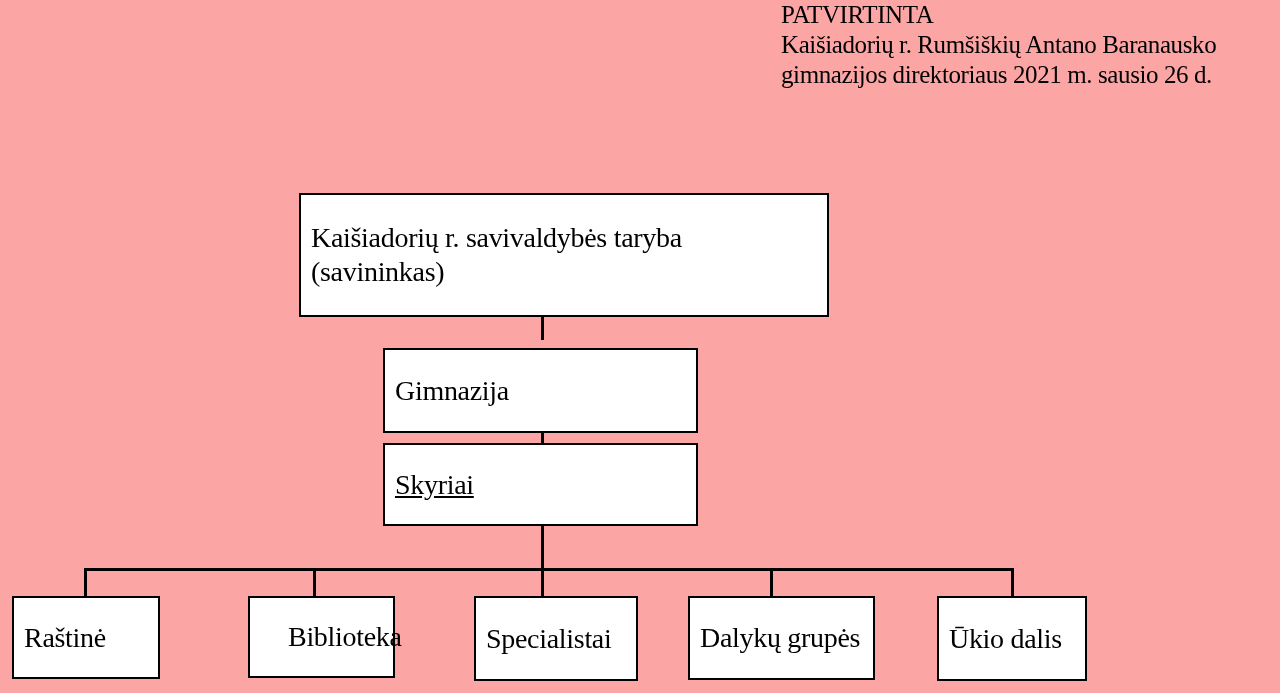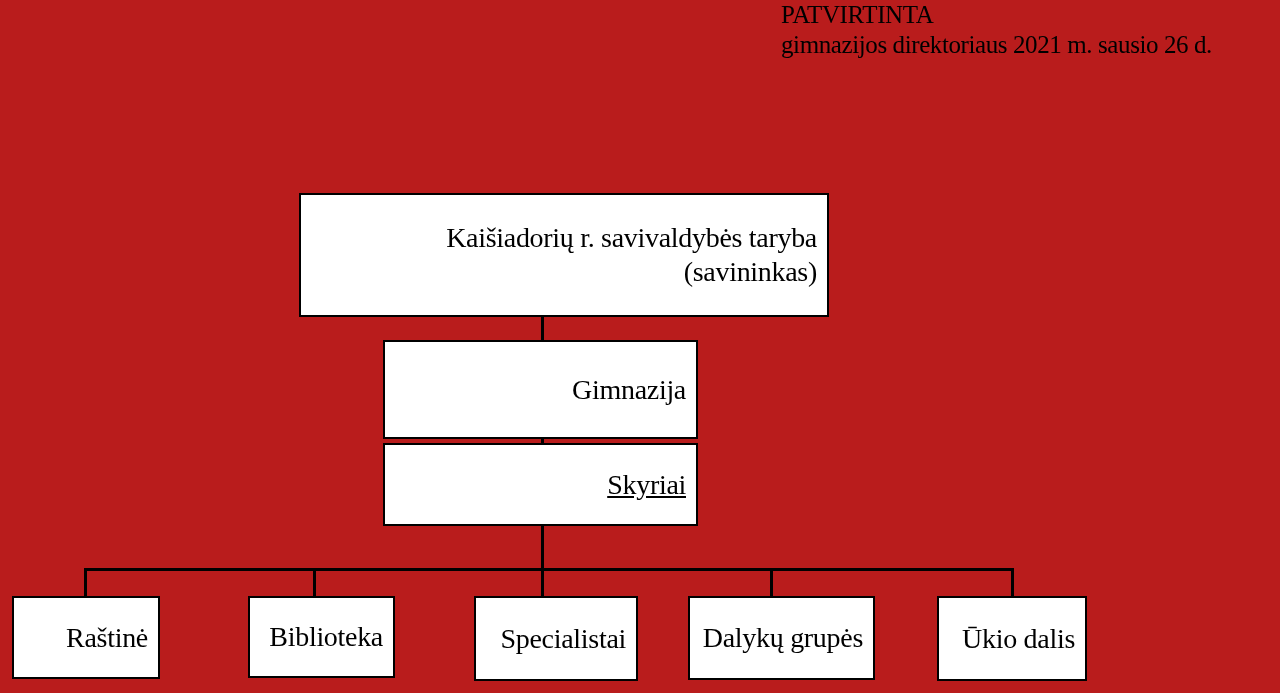--- a/index.html
+++ b/index.html
@@ -4,56 +4,56 @@
 <style>
   html, body {
     margin: 0;
     padding: 0;
     background: #ffffff;
   }
   .canvas {
     position: relative;
     width: 1280px;
     height: 693px;
-    background: #b91c1c;
+    background: #fca5a5;
     color: #000000;
     font-family: "Liberation Serif", serif;
     overflow: hidden;
   }
   .note {
     position: absolute;
     left: 781px;
     top: 0px;
     font-size: 25px;
     line-height: 30px;
     letter-spacing: -0.4px;
     white-space: nowrap;
   }
   .box {
     position: absolute;
     box-sizing: border-box;
     border: 2px solid #000000;
     background: #ffffff;
     display: flex;
     flex-direction: column;
-    align-items: flex-end;
+    align-items: flex-start;
     justify-content: center;
     text-align: center;
     font-size: 28px;
     line-height: 1.2;
     letter-spacing: -0.3px;
     padding: 0 10px;
   }
   .line {
     position: absolute;
     background: #000000;
   }
   
   .box-root         { left: 299px; top: 193px; width: 530px; height: 124px; }
-  .box-gimnazija    { left: 383px; top: 340px; width: 315px; height: 99px; }
+  .box-gimnazija    { left: 383px; top: 348px; width: 315px; height: 85px; }
   .box-skyriai      { left: 383px; top: 443px; width: 315px; height: 83px; text-decoration: underline; }
   .box-rastine      { left: 12px;  top: 596px; width: 148px; height: 83px; }
   .box-biblioteka   { left: 248px; top: 596px; width: 147px; height: 82px; padding-left: 38px; }
   .box-specialistai { left: 474px; top: 596px; width: 164px; height: 85px; }
   .box-dalyku       { left: 688px; top: 596px; width: 187px; height: 84px; }
   .box-ukio         { left: 937px; top: 596px; width: 150px; height: 85px; }
   
   .v1 { left: 541px;  top: 317px; width: 3px;   height: 23px; }
   .v2 { left: 541px;  top: 425px; width: 3px;   height: 18px; }
   .v3 { left: 541px;  top: 526px; width: 3px;   height: 70px; }
@@ -63,20 +63,21 @@
   .s3 { left: 770px;  top: 568px; width: 3px;   height: 28px; }
   .s4 { left: 1011px; top: 568px; width: 3px;   height: 28px; }
 </style>
 </head>
 <body>
 
 <div class="canvas">
 
   <div class="note">
     <div>PATVIRTINTA</div>
+    <div>Kaišiadorių r. Rumšiškių Antano Baranausko</div>
     <div>gimnazijos direktoriaus 2021 m. sausio 26 d.</div>
   </div>
 
   <div class="line v1"></div>
   <div class="line v2"></div>
   <div class="line v3"></div>
   <div class="line h1"></div>
   <div class="line s1"></div>
   <div class="line s2"></div>
   <div class="line s3"></div>

